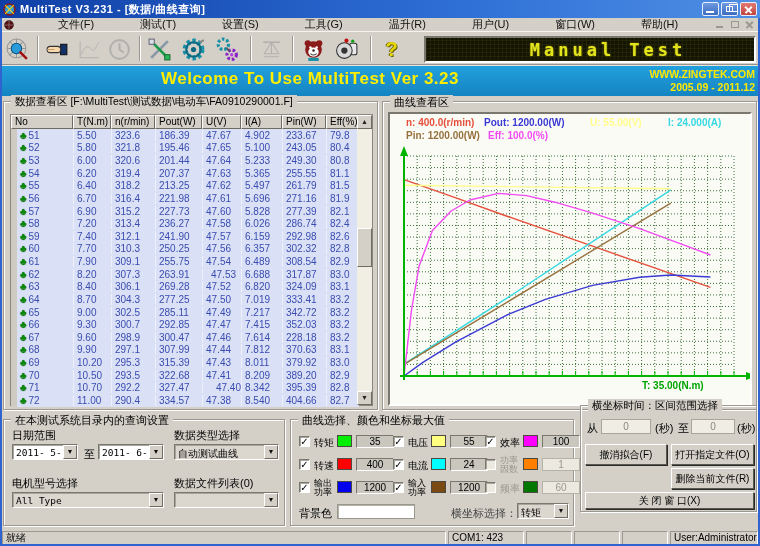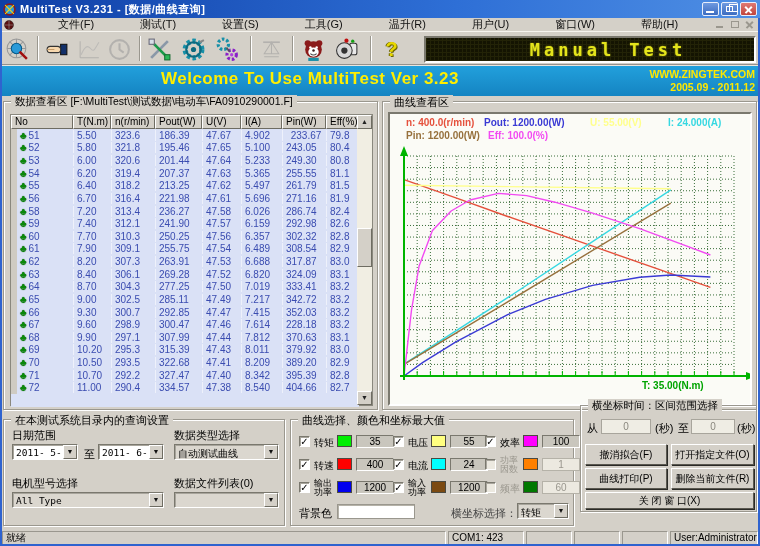--- a/index.html
+++ b/index.html
@@ -258,21 +258,21 @@
         <span class="hcell" style="width: 33px;">Eff(%)</span>
       </div>
     <div class="tbl-body" id="tbl-body">
         <div class="trow">
           <span class="tcell" style="width: 56px;"><span class="rico">♣</span>51</span>
           <span class="tcell" style="width: 38px;">5.50</span>
           <span class="tcell" style="width: 44px;">323.6</span>
           <span class="tcell" style="width: 47px;">186.39</span>
           <span class="tcell" style="width: 39px;">47.67</span>
           <span class="tcell" style="width: 41px;">4.902</span>
-          <span class="tcell" style="width: 44px; text-align: center;">233.67</span>
+          <span class="tcell" style="width: 44px;">233.67</span>
           <span class="tcell" style="width: 33px;">79.8</span>
         </div>
         <div class="trow">
           <span class="tcell" style="width: 56px;"><span class="rico">♣</span>52</span>
           <span class="tcell" style="width: 38px;">5.80</span>
           <span class="tcell" style="width: 44px;">321.8</span>
           <span class="tcell" style="width: 47px;">195.46</span>
           <span class="tcell" style="width: 39px;">47.65</span>
           <span class="tcell" style="width: 41px;">5.100</span>
           <span class="tcell" style="width: 44px;">243.05</span>
@@ -312,20 +312,30 @@
           <span class="tcell" style="width: 56px;"><span class="rico">♣</span>56</span>
           <span class="tcell" style="width: 38px;">6.70</span>
           <span class="tcell" style="width: 44px;">316.4</span>
           <span class="tcell" style="width: 47px;">221.98</span>
           <span class="tcell" style="width: 39px;">47.61</span>
           <span class="tcell" style="width: 41px;">5.696</span>
           <span class="tcell" style="width: 44px;">271.16</span>
           <span class="tcell" style="width: 33px;">81.9</span>
         </div>
         <div class="trow">
+          <span class="tcell" style="width: 56px;"><span class="rico">♣</span>57</span>
+          <span class="tcell" style="width: 38px;">6.90</span>
+          <span class="tcell" style="width: 44px;">315.2</span>
+          <span class="tcell" style="width: 47px;">227.73</span>
+          <span class="tcell" style="width: 39px;">47.60</span>
+          <span class="tcell" style="width: 41px;">5.828</span>
+          <span class="tcell" style="width: 44px;">277.39</span>
+          <span class="tcell" style="width: 33px;">82.1</span>
+        </div>
+        <div class="trow">
           <span class="tcell" style="width: 56px;"><span class="rico">♣</span>58</span>
           <span class="tcell" style="width: 38px;">7.20</span>
           <span class="tcell" style="width: 44px;">313.4</span>
           <span class="tcell" style="width: 47px;">236.27</span>
           <span class="tcell" style="width: 39px;">47.58</span>
           <span class="tcell" style="width: 41px;">6.026</span>
           <span class="tcell" style="width: 44px;">286.74</span>
           <span class="tcell" style="width: 33px;">82.4</span>
         </div>
         <div class="trow">
@@ -356,21 +366,21 @@
           <span class="tcell" style="width: 39px;">47.54</span>
           <span class="tcell" style="width: 41px;">6.489</span>
           <span class="tcell" style="width: 44px;">308.54</span>
           <span class="tcell" style="width: 33px;">82.9</span>
         </div>
         <div class="trow">
           <span class="tcell" style="width: 56px;"><span class="rico">♣</span>62</span>
           <span class="tcell" style="width: 38px;">8.20</span>
           <span class="tcell" style="width: 44px;">307.3</span>
           <span class="tcell" style="width: 47px;">263.91</span>
-          <span class="tcell" style="width: 39px;">47.53</span>
+          <span class="tcell" style="width: 39px; text-align: center;">47.53</span>
           <span class="tcell" style="width: 41px;">6.688</span>
           <span class="tcell" style="width: 44px;">317.87</span>
           <span class="tcell" style="width: 33px;">83.0</span>
         </div>
         <div class="trow">
           <span class="tcell" style="width: 56px;"><span class="rico">♣</span>63</span>
           <span class="tcell" style="width: 38px;">8.40</span>
           <span class="tcell" style="width: 44px;">306.1</span>
           <span class="tcell" style="width: 47px;">269.28</span>
           <span class="tcell" style="width: 39px;">47.52</span>
@@ -446,21 +456,21 @@
           <span class="tcell" style="width: 39px;">47.41</span>
           <span class="tcell" style="width: 41px;">8.209</span>
           <span class="tcell" style="width: 44px;">389.20</span>
           <span class="tcell" style="width: 33px;">82.9</span>
         </div>
         <div class="trow">
           <span class="tcell" style="width: 56px;"><span class="rico">♣</span>71</span>
           <span class="tcell" style="width: 38px;">10.70</span>
           <span class="tcell" style="width: 44px;">292.2</span>
           <span class="tcell" style="width: 47px;">327.47</span>
-          <span class="tcell" style="width: 39px;">47.40</span>
+          <span class="tcell" style="width: 39px; text-align: right;">47.40</span>
           <span class="tcell" style="width: 41px;">8.342</span>
           <span class="tcell" style="width: 44px;">395.39</span>
           <span class="tcell" style="width: 33px;">82.8</span>
         </div>
         <div class="trow">
           <span class="tcell" style="width: 56px;"><span class="rico">♣</span>72</span>
           <span class="tcell" style="width: 38px;">11.00</span>
           <span class="tcell" style="width: 44px;">290.4</span>
           <span class="tcell" style="width: 47px;">334.57</span>
           <span class="tcell" style="width: 39px;">47.38</span>
@@ -652,21 +662,20 @@
 <div class="group" style="left:580px;top:405px;width:177px;height:107px">
   <span class="gtitle" style="font-size:10.5px">横坐标时间：区间范围选择</span>
   <span class="lbl" style="left:6px;top:15px">从</span>
   <span class="field0" style="left:20px;top:13px">0</span>
   <span class="lbl" style="left:74px;top:15px">(秒)</span>
   <span class="lbl" style="left:97px;top:15px">至</span>
   <span class="field0" style="left:110px;top:13px;width:44px">0</span>
   <span class="lbl" style="left:156px;top:15px">(秒)</span>
   <span class="btn" style="left:4px;top:38px;width:82px;height:21px">撤消拟合(F)</span>
   <span class="btn" style="left:90px;top:38px;width:83px;height:21px">打开指定文件(O)</span>
-  <span class="btn" style="left:4px;top:62px;width:82px;height:21px">曲线打印(P)</span>
   <span class="btn" style="left:90px;top:62px;width:83px;height:21px">删除当前文件(R)</span>
   <span class="btn" style="left:4px;top:86px;width:169px;height:17px">关  闭  窗  口(X)</span>
 </div>
 
 <div class="statusbar">
   <span class="scell" style="flex:1">就绪</span>
   <span class="scell" style="width:76px">COM1: 423</span>
   <span class="scell" style="width:46px"></span>
   <span class="scell" style="width:46px"></span>
   <span class="scell" style="width:46px"></span>

